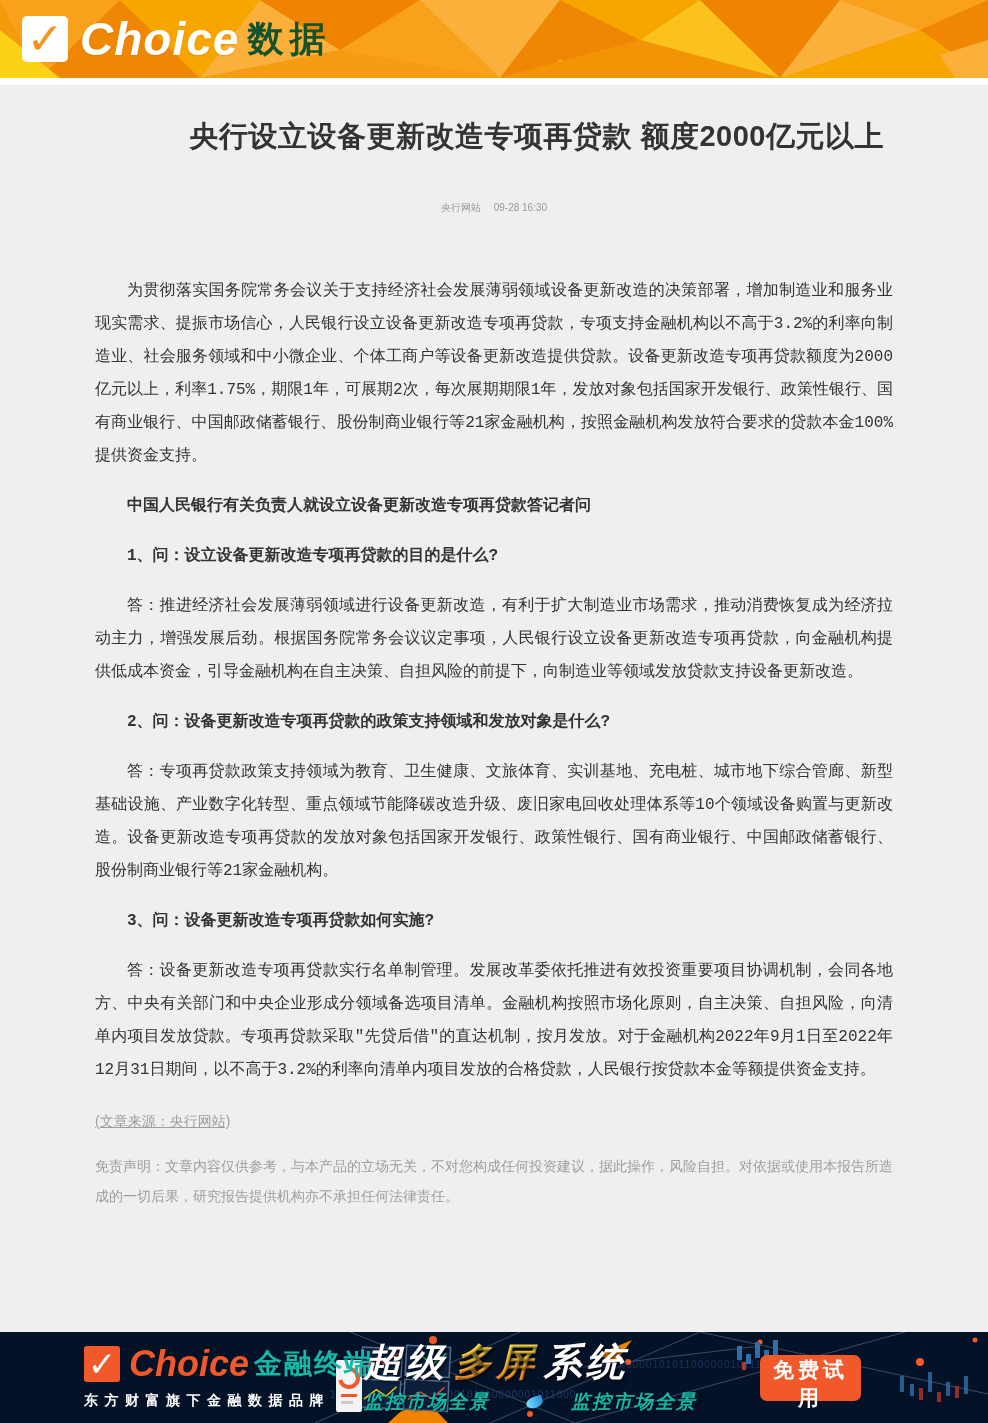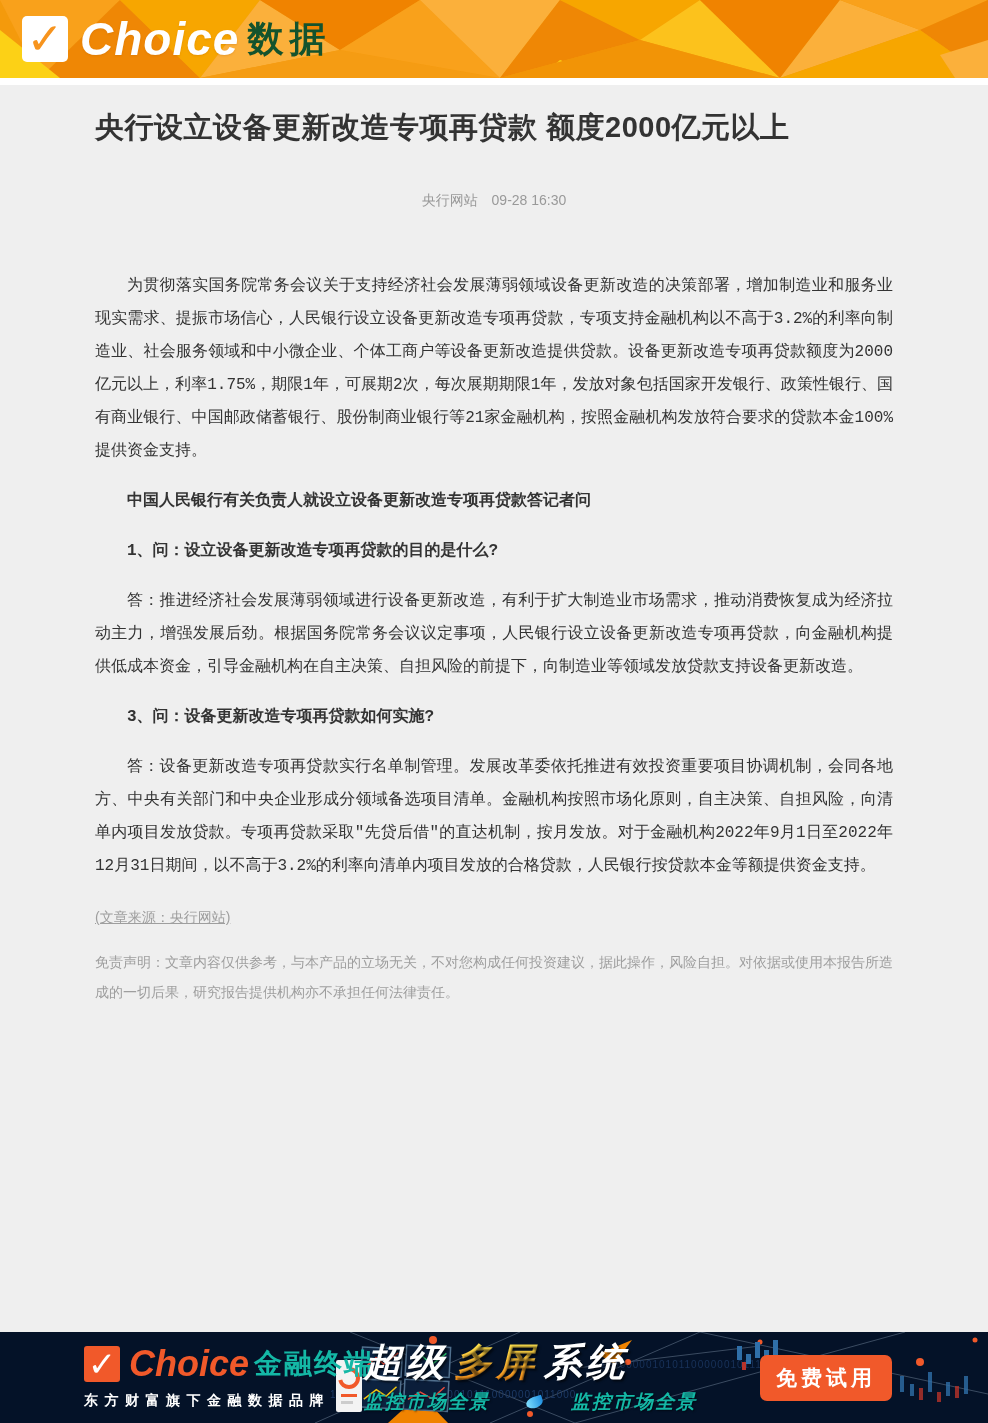--- a/index.html
+++ b/index.html
@@ -58,34 +58,34 @@
   .header-gap { height: 7px; background: #ffffff; }
 
   
   .main-area {
     background: #efefef;
     height: 1247px;
     overflow: hidden;
   }
   article { width: 798px; margin: 0 auto; }
   .article-title {
-    margin: 0;
+    margin: 9px;
     padding-top: 23px;
     font-size: 29px;
     line-height: 38px;
     font-weight: bold;
     color: #333333;
-    text-align: left;
+    text-align: right;
     letter-spacing: 0.5px;
   }
   .article-meta {
     margin-top: 46px;
     text-align: center;
     color: #999999;
-    font-size: 14px;
+    font-size: 10px;
   }
   .article-meta .meta-time { margin-left: 10px; }
   .article-body { margin-top: 60px; font-family: Liberation Mono, monospace; }
   .para {
     margin: 0 0 17px 0;
     font-size: 16px;
     line-height: 33px;
     color: #333333;
     text-indent: 2em;
     text-align: justify;
@@ -169,21 +169,21 @@
     display: inline-block;
     width: 17px; height: 11px;
     margin: 0 28px 0 36px;
     background: linear-gradient(90deg, #7fe0ff, #1f8fe0);
     border-radius: 60% 0 60% 60%;
     transform: rotate(-18deg);
   }
   .cta {
     position: absolute;
     left: 760px; top: 23px;
-    width: 132px; height: 46px;
+    width: 101px; height: 46px;
     background: #f1592a;
     border: none;
     border-radius: 7px;
     color: #ffffff;
     font-size: 21px;
     font-weight: bold;
     letter-spacing: 4px;
     font-family: inherit;
     z-index: 2;
     cursor: pointer;
@@ -232,20 +232,22 @@
       <h1 class="article-title">央行设立设备更新改造专项再贷款 额度2000亿元以上</h1>
       <div class="article-meta">
         <span class="meta-source">央行网站</span>
         <span class="meta-time">09-28 16:30</span>
       </div>
       <div class="article-body">
           <p class="para">为贯彻落实国务院常务会议关于支持经济社会发展薄弱领域设备更新改造的决策部署，增加制造业和服务业现实需求、提振市场信心，人民银行设立设备更新改造专项再贷款，专项支持金融机构以不高于3.2%的利率向制造业、社会服务领域和中小微企业、个体工商户等设备更新改造提供贷款。设备更新改造专项再贷款额度为2000亿元以上，利率1.75%，期限1年，可展期2次，每次展期期限1年，发放对象包括国家开发银行、政策性银行、国有商业银行、中国邮政储蓄银行、股份制商业银行等21家金融机构，按照金融机构发放符合要求的贷款本金100%提供资金支持。</p>
           <p class="para para-bold">中国人民银行有关负责人就设立设备更新改造专项再贷款答记者问</p>
           <p class="para para-bold">1、问：设立设备更新改造专项再贷款的目的是什么?</p>
           <p class="para">答：推进经济社会发展薄弱领域进行设备更新改造，有利于扩大制造业市场需求，推动消费恢复成为经济拉动主力，增强发展后劲。根据国务院常务会议议定事项，人民银行设立设备更新改造专项再贷款，向金融机构提供低成本资金，引导金融机构在自主决策、自担风险的前提下，向制造业等领域发放贷款支持设备更新改造。</p>
+          <p class="para para-bold">2、问：设备更新改造专项再贷款的政策支持领域和发放对象是什么?</p>
+          <p class="para">答：专项再贷款政策支持领域为教育、卫生健康、文旅体育、实训基地、充电桩、城市地下综合管廊、新型基础设施、产业数字化转型、重点领域节能降碳改造升级、废旧家电回收处理体系等10个领域设备购置与更新改造。设备更新改造专项再贷款的发放对象包括国家开发银行、政策性银行、国有商业银行、中国邮政储蓄银行、股份制商业银行等21家金融机构。</p>
           <p class="para para-bold">3、问：设备更新改造专项再贷款如何实施?</p>
           <p class="para">答：设备更新改造专项再贷款实行名单制管理。发展改革委依托推进有效投资重要项目协调机制，会同各地方、中央有关部门和中央企业形成分领域备选项目清单。金融机构按照市场化原则，自主决策、自担风险，向清单内项目发放贷款。专项再贷款采取"先贷后借"的直达机制，按月发放。对于金融机构2022年9月1日至2022年12月31日期间，以不高于3.2%的利率向清单内项目发放的合格贷款，人民银行按贷款本金等额提供资金支持。</p>
         </div>
       <p class="source-note">(文章来源：央行网站)</p>
       <p class="disclaimer">免责声明：文章内容仅供参考，与本产品的立场无关，不对您构成任何投资建议，据此操作，风险自担。对依据或使用本报告所造成的一切后果，研究报告提供机构亦不承担任何法律责任。</p>
     </article>
   </main>
 
   <footer class="promo-banner">
     <svg class="footer-deco" viewBox="0 0 988 91" preserveAspectRatio="none" aria-hidden="true">

